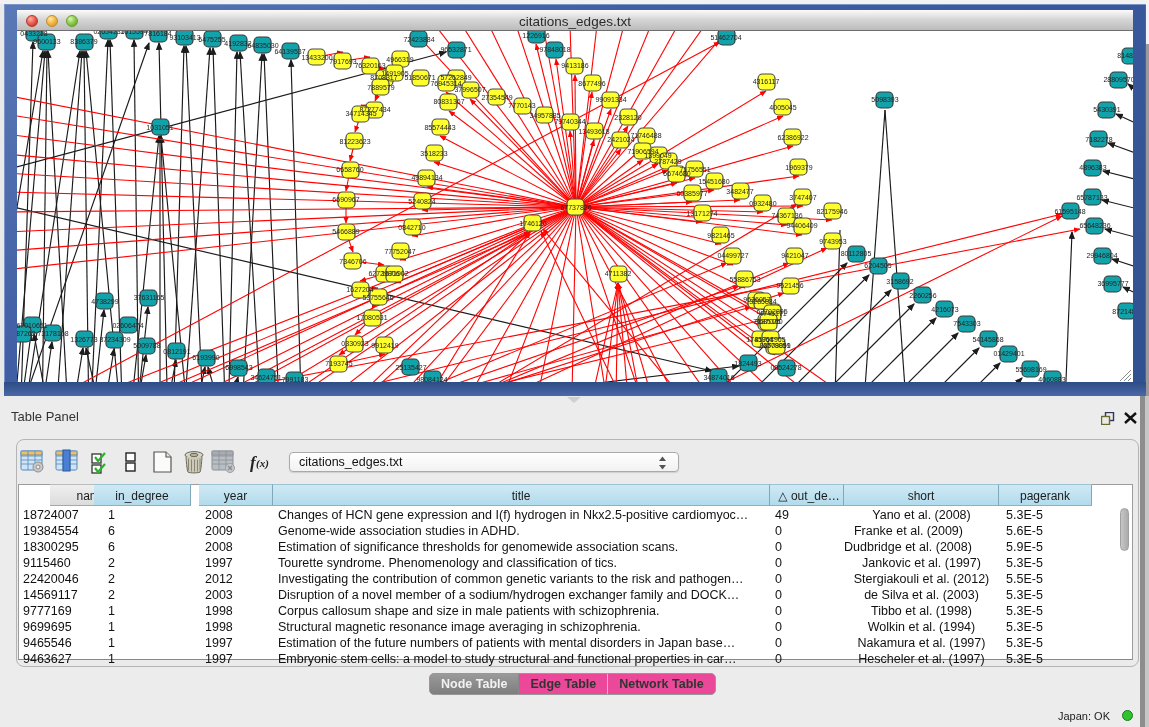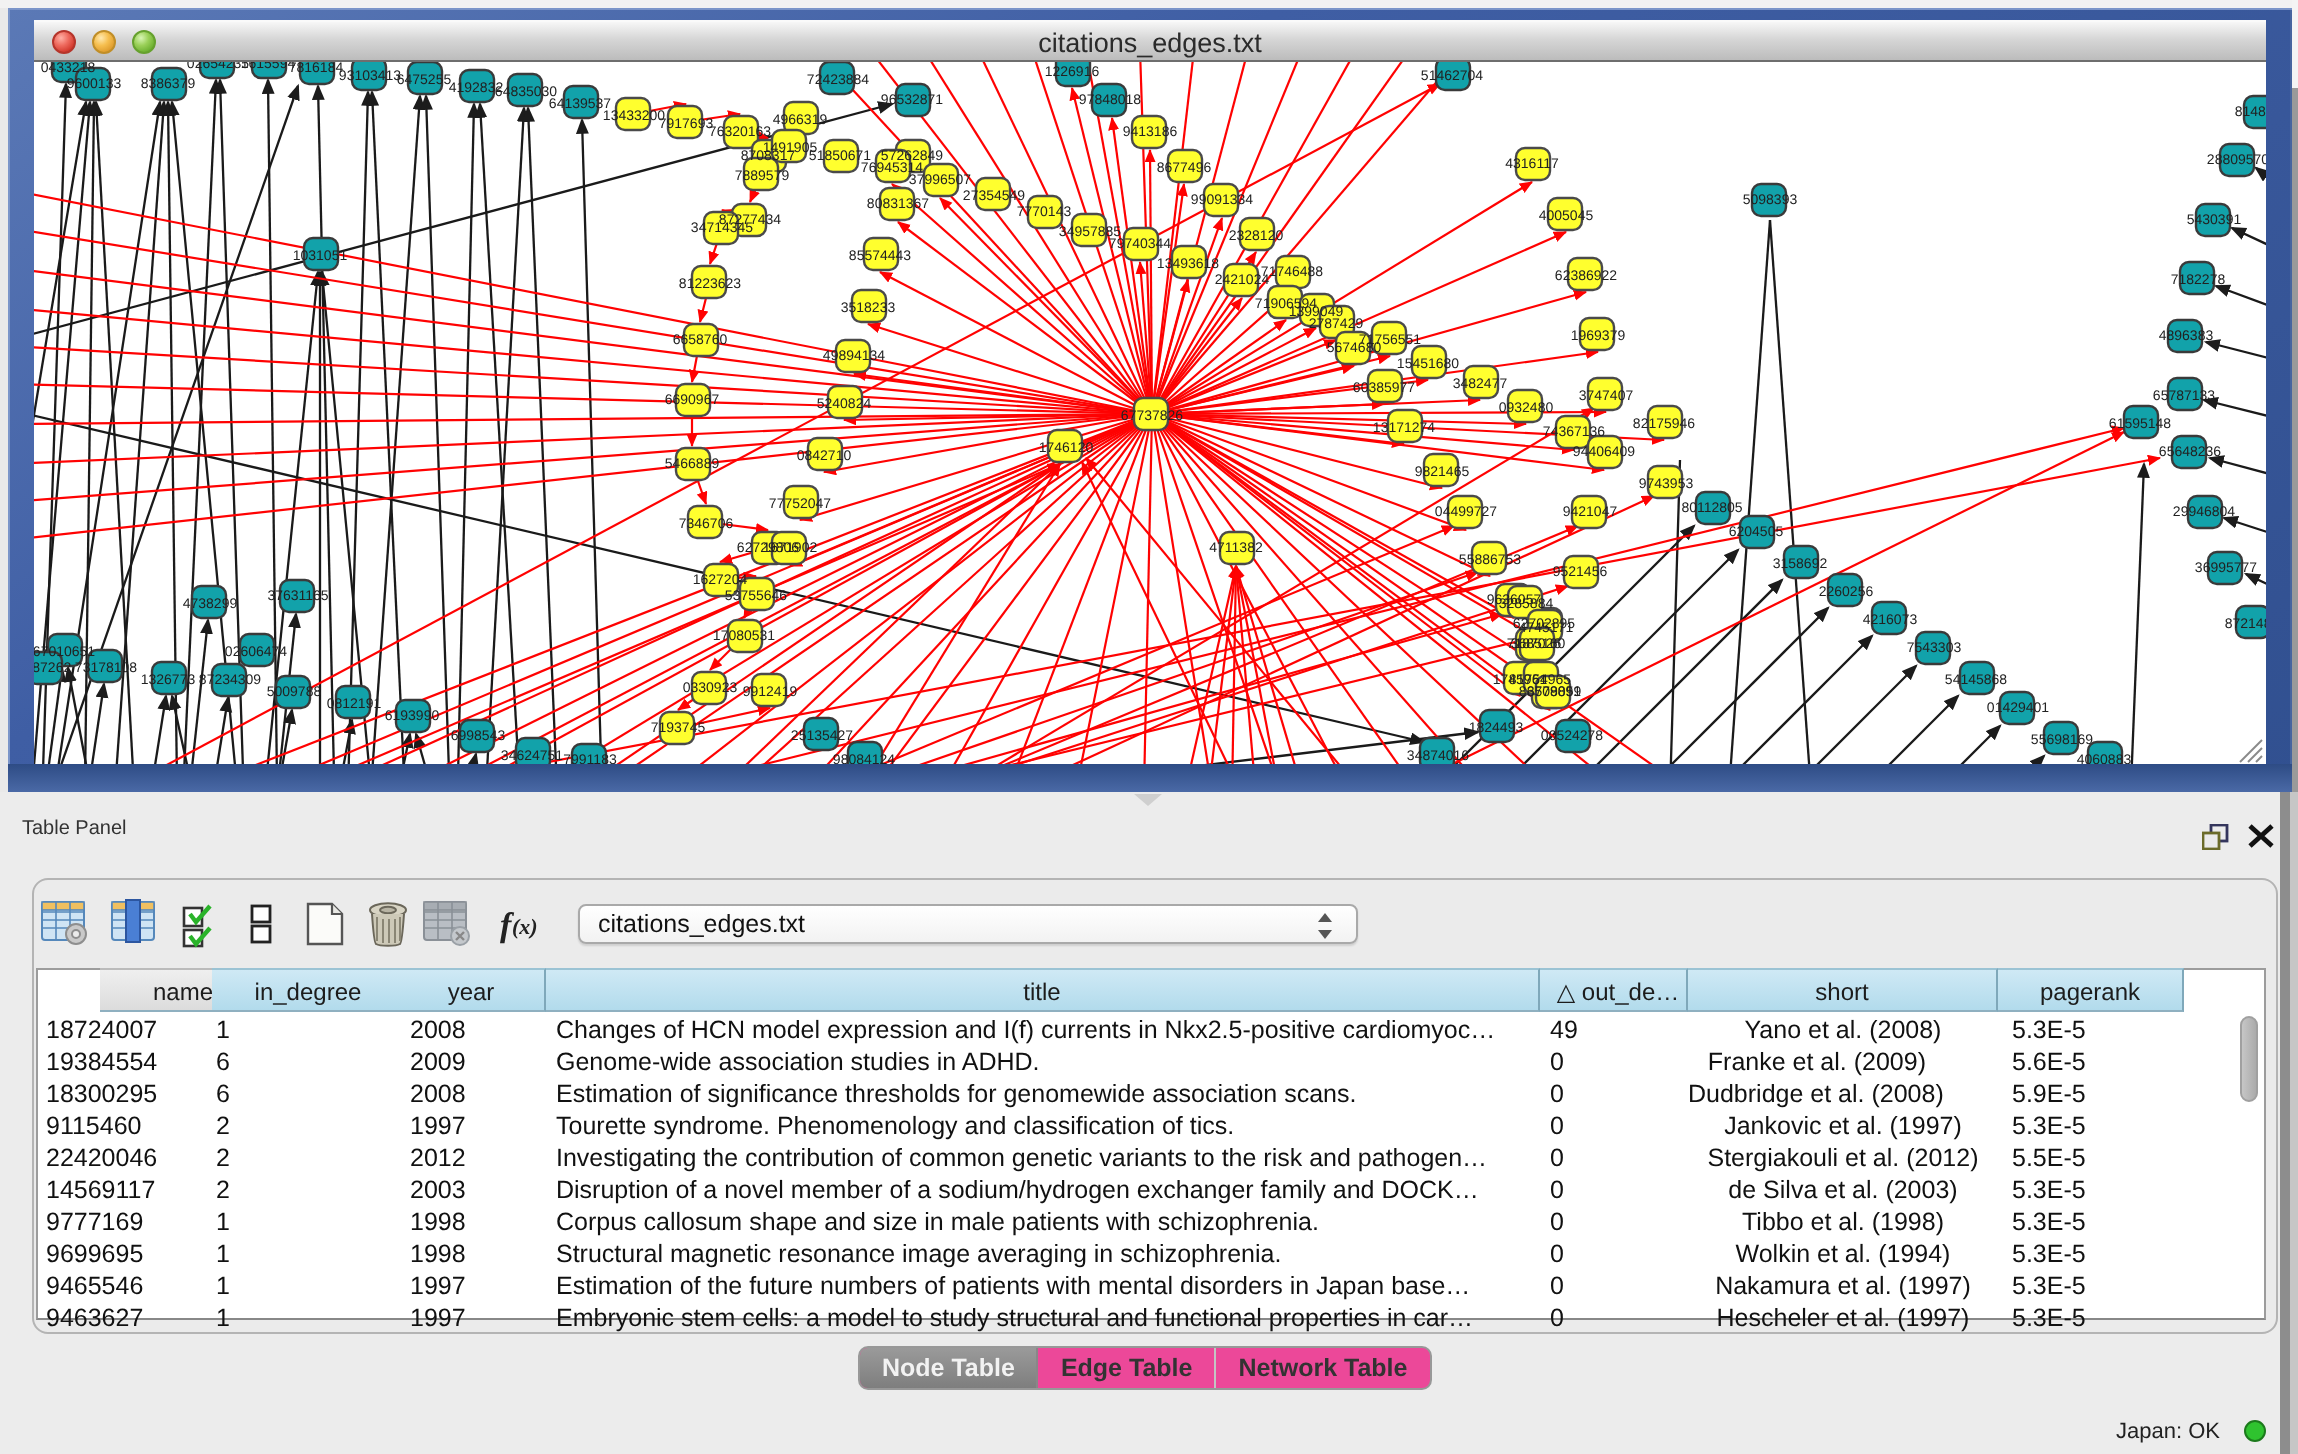--- a/index.html
+++ b/index.html
@@ -17,21 +17,21 @@
 .tl.g{left:49px;background:radial-gradient(circle at 35% 30%,#d8f5b5,#9ad058 40%,#6fb233 75%);border:1px solid #66a12e}
 .canvas{position:absolute;left:13px;top:27px;width:1116px;height:351px;background:#fff;}
 .sliver-t{position:absolute;left:1146px;top:0;width:3px;height:44px;background:#f4f4f4}
 .sliver-b{position:absolute;left:1146px;top:44px;width:3px;height:352px;background:#9a9a9a}
 .sliver-c{position:absolute;left:1140px;top:396px;width:5px;height:331px;background:#8d8d8d}
 .sliver-d{position:absolute;left:1145px;top:396px;width:4px;height:331px;background:#c6c6c6}
 .topstrip{position:absolute;left:0;top:0;width:1149px;height:4px;background:#f2f2f2}
 .leftstrip{position:absolute;left:0;top:4px;width:4px;height:392px;background:#e9e9e9}
 .notch{position:absolute;left:567px;top:397px;width:0;height:0;
  border-left:7px solid transparent;border-right:7px solid transparent;border-top:6px solid #cfcfcf}
-.tp-label{position:absolute;left:11px;top:409px;font-size:10px;color:#333}
+.tp-label{position:absolute;left:11px;top:409px;font-size:13px;color:#333}
 .panel{position:absolute;left:16px;top:439px;width:1123px;height:228px;
  border:1px solid #b4b4b4;border-radius:8px;background:#ebebeb}
 .tabbar{position:absolute;left:429px;top:673px;height:22px;display:flex;
  border:1px solid #989898;border-radius:5px;overflow:hidden;background:#ec4899}
 .tab{padding:0 11px;font-size:12.5px;font-weight:bold;color:#333;line-height:21px}
 .tab.sel{background:linear-gradient(#9a9a9a,#7e7e7e);color:#f2f2f2;border-right:1px solid #888}
 .tab.mid{border-right:1px solid #c4c4c4}
 .mem{position:absolute;left:1058px;top:710px;font-size:11px;color:#222}
 .memdot{position:absolute;left:1122px;top:710px;width:11px;height:11px;border-radius:50%;
  background:#2fc32f;border:1px solid #1c7a1c}
@@ -617,30 +617,30 @@
  background:linear-gradient(#ffffff,#f2f2f2);border:1px solid #a9a9a9;border-radius:4px;
  box-shadow:0 1px 1px rgba(0,0,0,0.12)">
  <div style="position:absolute;left:9px;top:2px;font-size:12.5px;color:#111">citations_edges.txt</div>
  <svg style="position:absolute;right:11px;top:3px" width="9" height="14">
   <path d="M4.5,0.5 L8,5 L1,5 Z" fill="#555"></path>
       <path d="M4.5,13.5 L8,9 L1,9 Z" fill="#555"></path>
  </svg>
   </div>
 <div style="position:absolute;left:18px;top:484px;width:1115px;height:176px;background:#fff;border:1px solid #9c9c9c;border-bottom:1px solid #888"></div>
 <div class="hdrcell" style="left:18px;width:84px;background:linear-gradient(#efefef,#dcdcdc);border-right:1px solid #9a9a9a;border-top:1px solid #bbb;margin-left:32px;">name</div>
-<div class="hdrcell" style="left:106px;width:97px;">in_degree</div>
+<div class="hdrcell" style="left:94px;width:97px;">in_degree</div>
 <div class="hdrcell" style="left:199px;width:74px;">year</div>
 <div class="hdrcell" style="left:273px;width:497px;">title</div>
 <div class="hdrcell" style="left:770px;width:74px;text-align:center;padding-left:5px;">△ out_de…</div>
 <div class="hdrcell" style="left:844px;width:155px;">short</div>
 <div class="hdrcell" style="left:999px;width:93px;">pagerank</div>
 <div class="row" style="left:23px;top:508px">18724007</div>
 <div class="row" style="left:108px;top:508px">1</div>
 <div class="row" style="left:205px;top:508px">2008</div>
-<div class="row" style="left:278px;top:508px;max-width:488px;overflow:hidden">Changes of HCN model expression and I(f) currents in Nkx2.5‑positive cardiomyoc…</div>
+<div class="row" style="left:278px;top:508px;max-width:488px;overflow:hidden">Changes of HCN gene expression and I(f) hydrogen in Nkx2.5‑positive cardiomyoc…</div>
 <div class="row" style="left:775px;top:508px">49</div>
 <div class="row" style="left:844px;top:508px;width:155px;text-align:center">Yano et al. (2008)</div>
 <div class="row" style="left:1006px;top:508px">5.3E‑5</div>
 <div class="row" style="left:23px;top:524px">19384554</div>
 <div class="row" style="left:108px;top:524px">6</div>
 <div class="row" style="left:205px;top:524px">2009</div>
 <div class="row" style="left:278px;top:524px;max-width:488px;overflow:hidden">Genome‑wide association studies in ADHD.</div>
 <div class="row" style="left:775px;top:524px">0</div>
 <div class="row" style="left:808px;top:524px;width:155px;text-align:right">Franke et al. (2009)</div>
 <div class="row" style="left:1006px;top:524px">5.6E‑5</div>

